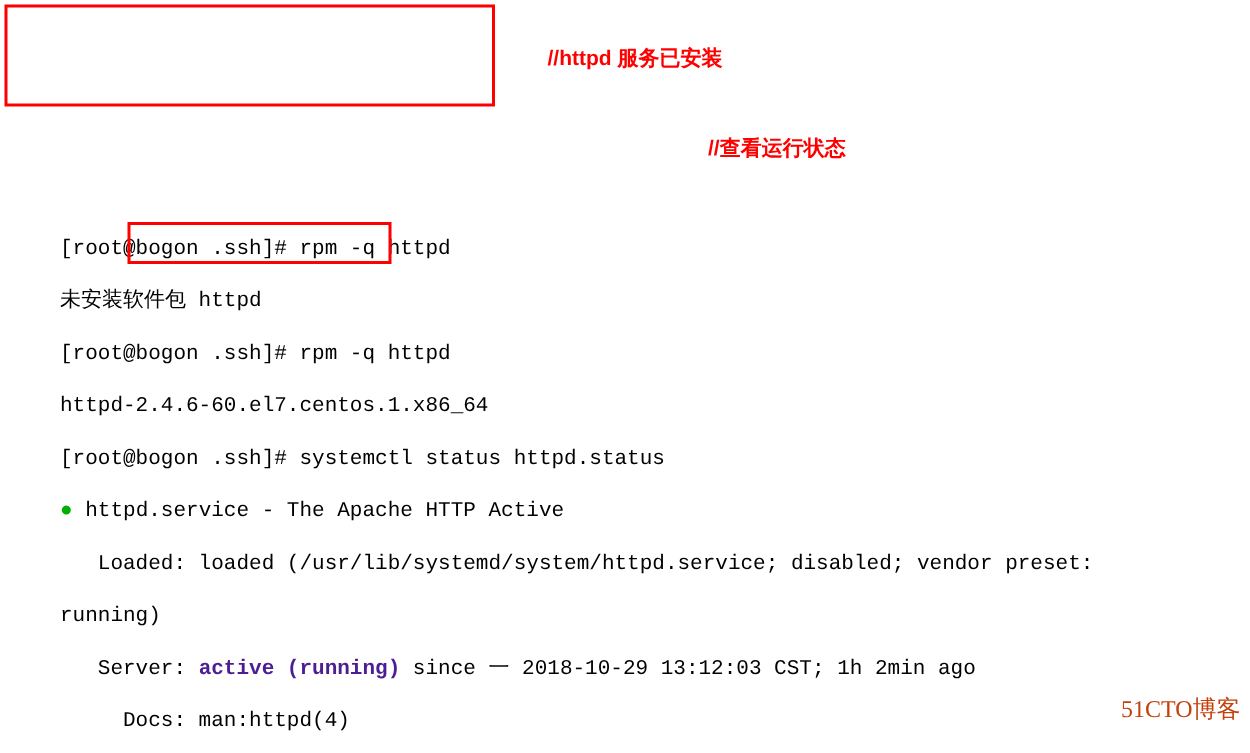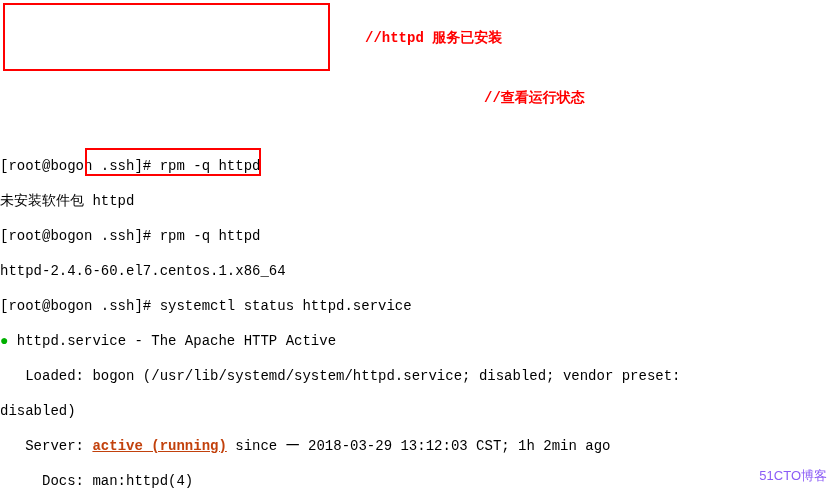--- a/index.html
+++ b/index.html
@@ -7,21 +7,21 @@
       font-family: "Courier New", monospace;
       font-size: 14px;
       line-height: 1.25;
       background: #ffffff;
       color: #000000;
       width: 833px;
       height: 502px;
       position: relative;
       white-space: pre;
     }
-    .term-line { display: block; }
+    .term-line { display: block; padding-left: 40px; }
     .highlight-box1 {
       position: absolute;
       border: 2px solid #ff0000;
       top: 3px;
       left: 3px;
       width: 327px;
       height: 68px;
       pointer-events: none;
     }
     .highlight-box2 {
@@ -30,55 +30,55 @@
       top: 148px;
       left: 85px;
       width: 176px;
       height: 28px;
       pointer-events: none;
     }
     .note {
       position: absolute;
       color: #ff0000;
       font-weight: bold;
-      font-family: Liberation Mono, monospace;
+      font-family: Liberation Sans, sans-serif;
       font-size: 14px;
     }
     .note1 { top: 30px; left: 365px; }
-    .note2 { top: 90px; left: 484px; }
-    .green { color: #c2410c; font-weight: bold; text-decoration: underline; }
+    .note2 { top: 90px; left: 472px; }
+    .green { color: #4c1d95; font-weight: bold; }
     .dot { color: #00b000; }
     .watermark {
       position: absolute;
       right: 6px;
       bottom: 18px;
-      color: #8b5cf6;
-      font-family: Liberation Sans, sans-serif;
-      font-size: 13px;
+      color: #c2410c;
+      font-family: Liberation Serif, serif;
+      font-size: 16px;
     }
   </style>
 </head>
 <body>
 
 
 
 <div class="highlight-box1"></div>
 <div class="highlight-box2"></div>
 <div class="note note1">//httpd 服务已安装</div>
 <div class="note note2">//查看运行状态</div>
 
 <span class="term-line">[root@bogon .ssh]# rpm -q httpd</span>
 <span class="term-line">未安装软件包 httpd</span>
 <span class="term-line">[root@bogon .ssh]# rpm -q httpd</span>
 <span class="term-line">httpd-2.4.6-60.el7.centos.1.x86_64</span>
-<span class="term-line">[root@bogon .ssh]# systemctl status httpd.service</span>
+<span class="term-line">[root@bogon .ssh]# systemctl status httpd.status</span>
 <span class="term-line"><span class="dot">● </span><span>httpd.service - The Apache HTTP Active</span></span>
-<span class="term-line">   Loaded: bogon (/usr/lib/systemd/system/httpd.service; disabled; vendor preset:</span>
-<span class="term-line">disabled)</span>
-<span class="term-line"><span>   Server: </span><span class="green">active (running)</span><span> since 一 2018-03-29 13:12:03 CST; 1h 2min ago</span></span>
+<span class="term-line">   Loaded: loaded (/usr/lib/systemd/system/httpd.service; disabled; vendor preset:</span>
+<span class="term-line">running)</span>
+<span class="term-line"><span>   Server: </span><span class="green">active (running)</span><span> since 一 2018-10-29 13:12:03 CST; 1h 2min ago</span></span>
 <span class="term-line">     Docs: man:httpd(4)</span>
 
 
 
 
 
 
 
 
 

